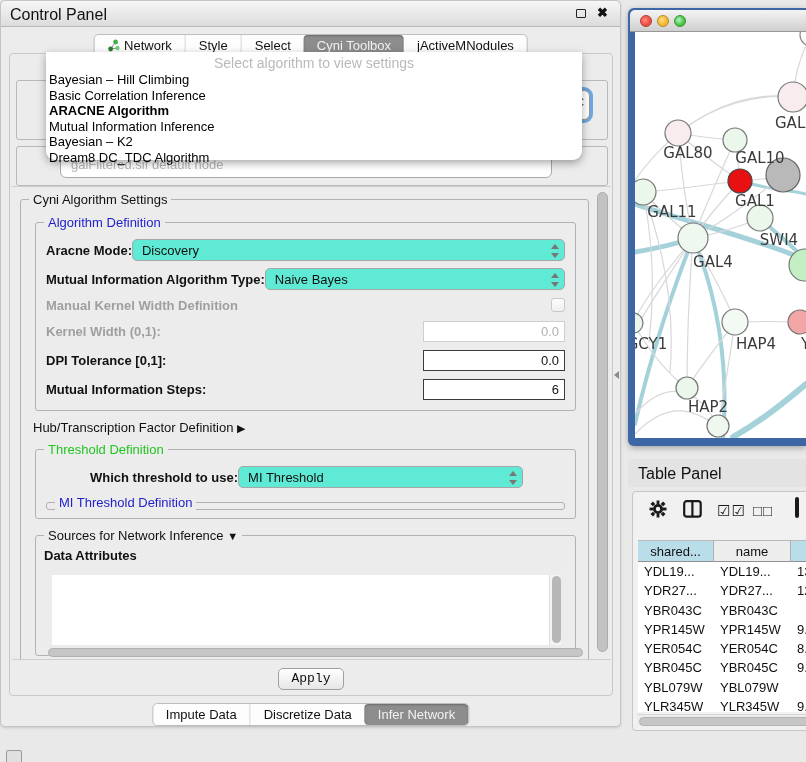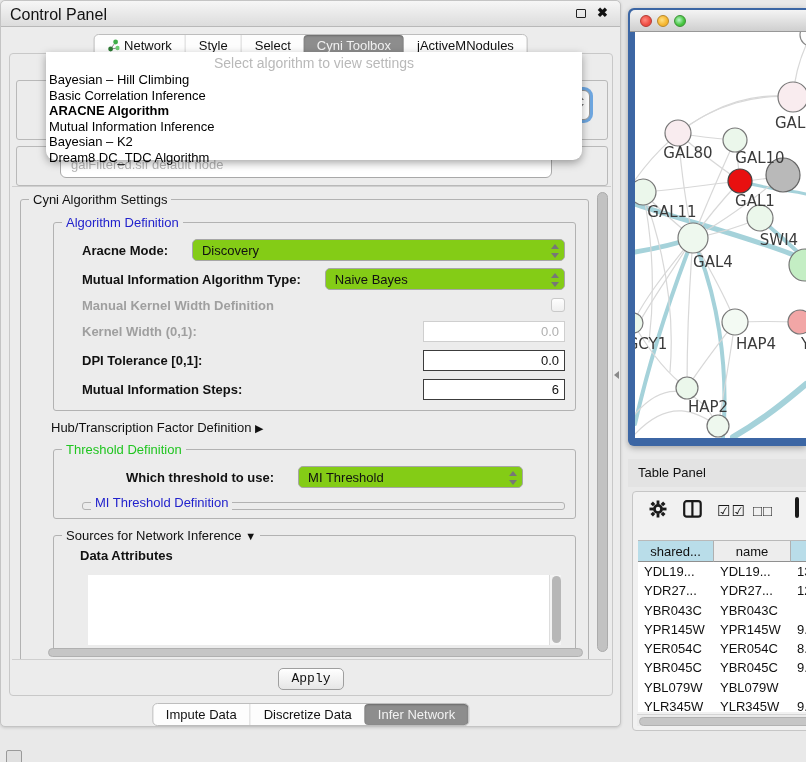--- a/index.html
+++ b/index.html
@@ -52,30 +52,30 @@
                   box-shadow:0 3px 9px rgba(0,0,0,.35); padding-top:3px; }
   .algo-prompt { text-align:center; color:#b9b9b9; font-size:14px; height:17px; }
   .algo-item { font-size:13px; line-height:15.6px; padding-left:3px; color:#000;
                white-space:nowrap; }
   .algo-item.hl { font-weight:bold; }
 
   
   .settings { position:absolute; left:2px; top:132px; width:599px; height:474px;
               background:#ececec; border-top:1px solid #cfcfcf; border-bottom:1px solid #cfcfcf;
               overflow:hidden; }
-  .groupbox { position:relative; border:1px solid #b2b2b2; border-radius:3px;padding-left:18px; }
+  .groupbox { position:relative; border:1px solid #b2b2b2; border-radius:3px; }
   .gtitle { position:absolute; top:-8px; left:8px; background:#ececec; padding:0 4px;
             font-size:13px; color:#111; white-space:nowrap; }
   .gtitle.blue { color:#2222cc; }
   .gtitle.green { color:#21c521; }
   .srow { display:flex; align-items:center; margin:7px 10px; height:22px; }
   .lbl { font-size:13px; font-weight:bold; color:#111; white-space:nowrap; }
   .lbl.dis { color:#9f9f9f; }
-  .combo { flex:1; display:flex; align-items:center; height:22px; background:#84cc16;
-           border:1px solid #a6a6a6; border-radius:5px; margin-left:24px;
+  .combo { flex:1; display:flex; align-items:center; height:22px; background:#5eead4;
+           border:1px solid #a6a6a6; border-radius:5px; margin-left:0;
            font-size:13px; padding-left:9px; position:relative; color:#111; }
   .stepper { position:absolute; right:5px; top:3px; width:9px; height:16px; }
   .stepper:before { content:""; position:absolute; left:1px; top:1px;
         border-left:4px solid transparent; border-right:4px solid transparent;
         border-bottom:5px solid #777; }
   .stepper:after { content:""; position:absolute; left:1px; bottom:1px;
         border-left:4px solid transparent; border-right:4px solid transparent;
         border-top:5px solid #777; }
   .spacer { flex:1; }
   .tfield { width:142px; height:21px; background:#fff; border:1px solid #b9b9b9;
@@ -119,21 +119,21 @@
                border:1px solid #b8872a; }
   .light.green { left:44px; background:radial-gradient(circle at 4px 4px,#b9f6ca,#44c33c 60%);
                border:1px solid #3a9134; }
   .net-canvas { position:absolute; left:7px; top:24px; width:171px; height:406px;
                 background:#fff; overflow:hidden; }
   .net-canvas svg { display:block; }
 
   
   .tp-header { position:absolute; left:628px; top:459px; width:178px; height:28px;
                background:#e3e3e3; }
-  .tp-title { position:absolute; left:10px; top:6px; font-size:13px; color:#111; }
+  .tp-title { position:absolute; left:10px; top:6px; font-size:16px; color:#111; }
   .tp-outer { position:absolute; left:628px; top:487px; width:178px; height:250px; }
   .tp-inner { position:absolute; left:4px; top:4px; width:190px; height:240px;
               background:#f1f1f1; border:1px solid #c6c6c6; border-radius:4px; overflow:hidden; }
   .tp-toolbar { position:absolute; left:0; top:6px; right:0; height:30px; }
   .tb-icon { position:absolute; top:4px; color:#1a1a1a; }
   .chk-icon { font-size:15px; letter-spacing:1px; color:#1a1a1a; }
   .page-icon { width:15px; height:19px; border:2px solid #1a1a1a; border-radius:2px; background:#fff; }
   .tp-table { position:absolute; left:5px; top:48px; right:-20px; bottom:18px; overflow:hidden; }
   .thead { display:flex; height:22px; border-top:1px solid #b9b9b9; }
   .th { font-size:13px; color:#111; text-align:center; line-height:21px;

